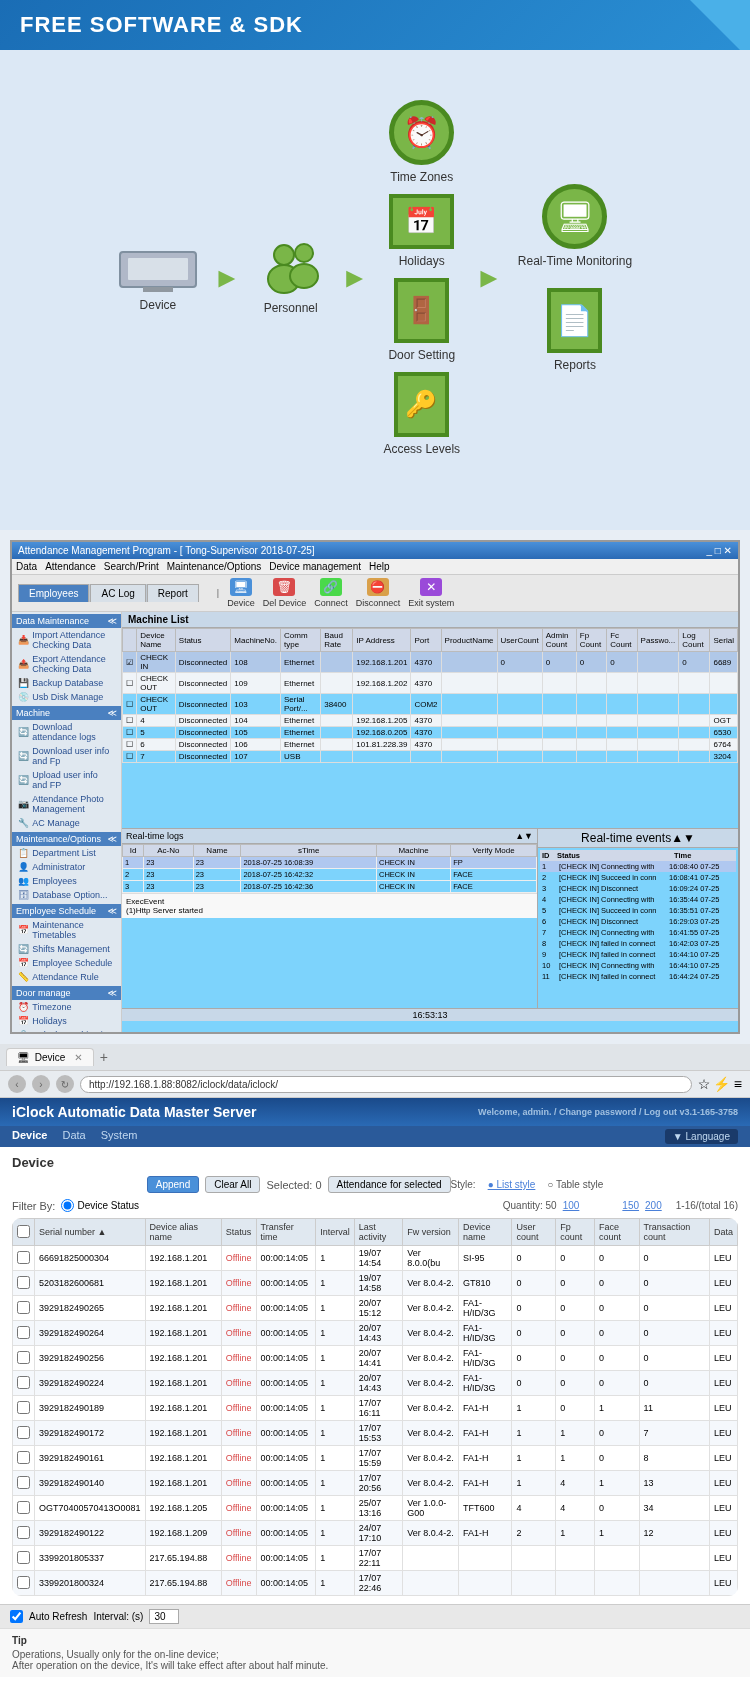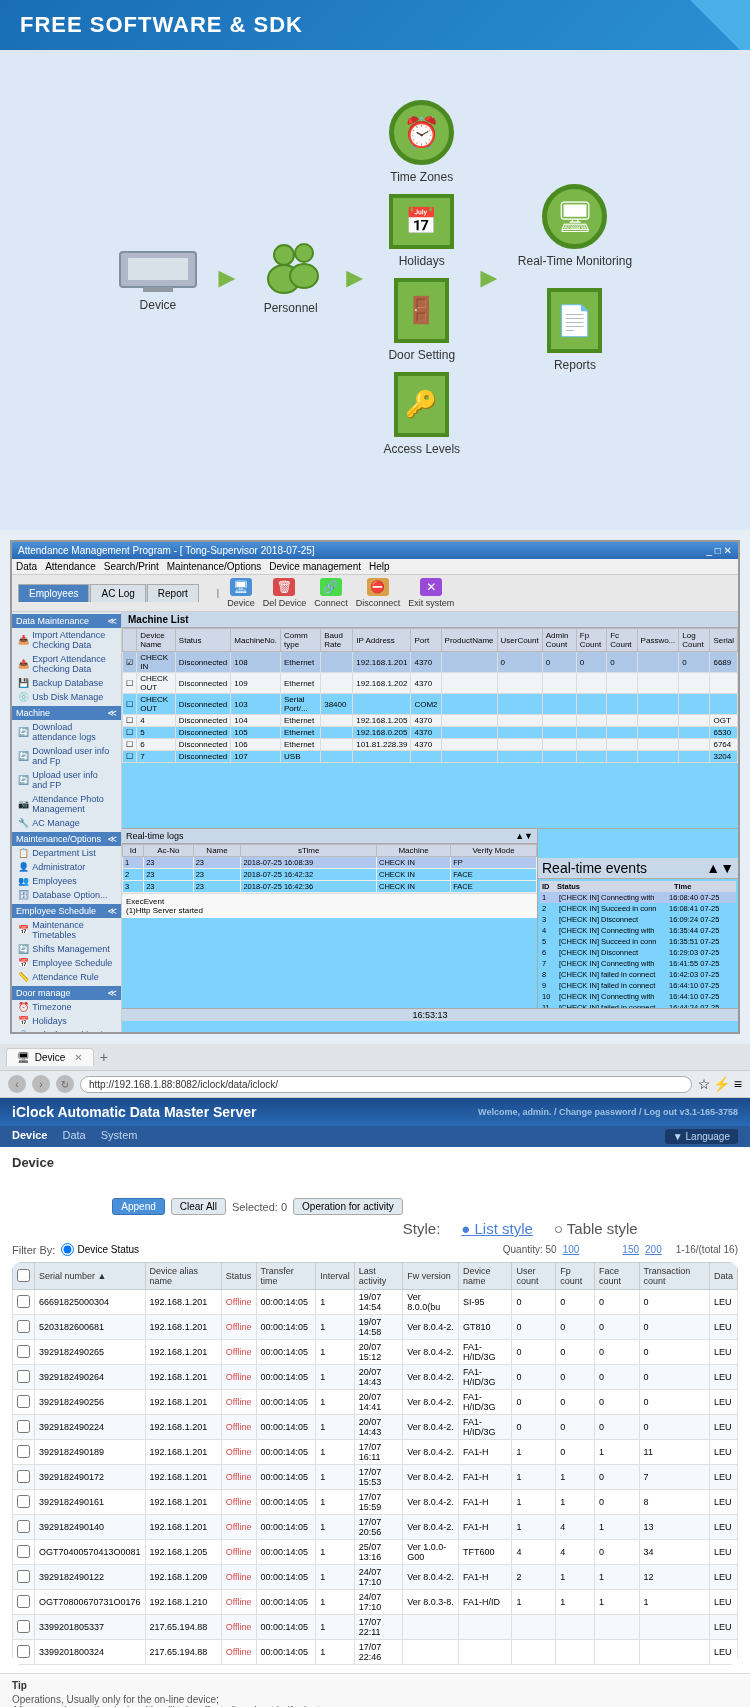--- a/index.html
+++ b/index.html
@@ -212,25 +212,24 @@
     .att-log-table tr.selected { background: #b0c8f0; }
 
     .att-event-panel {
       width: 200px;
       font-size: 8px;
     }
 
     .att-event-header {
       background: #c8d8e8;
       padding: 2px 4px;
-      font-size: 14px;
+      font-size: 12px;
       border-bottom: 1px solid #aaa;
       display: flex;
-      justify-content: space-between;
-      margin-top: 29px;
+      justify-content: center;
     }
 
     .att-event-list {
       font-size: 7.5px;
       padding: 2px;
       overflow: hidden;
     }
 
     .att-event-item {
       padding: 1px 2px;
@@ -350,25 +349,24 @@
       border: 1px solid #aaa;
       border-radius: 3px;
       padding: 2px 8px;
       font-size: 10px;
       cursor: pointer;
     }
 
     .tb-btn.append { background: #4a90d9; color: white; border-color: #3a70b9; }
 
     .device-toolbar-right {
-      font-size: 15px;
+      font-size: 10px;
       color: #555;
       display: flex;
-      gap: 21px;
-      margin-top: 44px;
+      gap: 12px;
     }
 
     .filter-row {
       display: flex;
       align-items: center;
       gap: 6px;
       margin-bottom: 6px;
       font-size: 11px;
     }
 
@@ -1103,21 +1101,21 @@
     </div>
 
     <div class="iclock-content">
       <div class="device-title">Device</div>
 
       <div class="device-toolbar">
         <div class="device-toolbar-left">
           <button class="tb-btn append">Append</button>
           <button class="tb-btn">Clear All</button>
           <span style="color:#555;">Selected: 0</span>
-          <button class="tb-btn">Operation for activity</button>
+          <button class="tb-btn">Attendance for selected</button>
         </div>
         <div class="device-toolbar-right">
           <span>Style:</span>
           <span style="color:#4a80d9; text-decoration:underline;">● List style</span>
           <span style="color:#555;">○ Table style</span>
         </div>
       </div>
 
       <div class="filter-row">
         <span class="filter-label">Filter By:</span>
@@ -1340,36 +1338,20 @@
               <td>Ver 8.0.4-2.</td>
               <td>FA1-H</td>
               <td>2</td>
               <td>1</td>
               <td>1</td>
               <td>12</td>
               <td>LEU</td>
             </tr>
             <tr>
               <td><input type="checkbox" style=""></td>
-              <td>OGT70800670731O0176</td>
-              <td>192.168.1.210</td>
-              <td class="status-offline">Offline</td>
-              <td>00:00:14:05</td>
-              <td>1</td>
-              <td>24/07 17:10</td>
-              <td>Ver 8.0.3-8.</td>
-              <td>FA1-H/ID</td>
-              <td>1</td>
-              <td>1</td>
-              <td>1</td>
-              <td>1</td>
-              <td>LEU</td>
-            </tr>
-            <tr>
-              <td><input type="checkbox" style=""></td>
               <td>3399201805337</td>
               <td>217.65.194.88</td>
               <td class="status-offline">Offline</td>
               <td>00:00:14:05</td>
               <td>1</td>
               <td>17/07 22:11</td>
               <td></td>
               <td></td>
               <td></td>
               <td></td>
@@ -1391,19 +1373,25 @@
               <td></td>
               <td></td>
               <td></td>
               <td>LEU</td>
             </tr>
           </tbody>
         </table>
       </div>
     </div>
 
+    <div class="auto-refresh-bar">
+      <input type="checkbox" checked="" style="">
+      <span>Auto Refresh</span>
+      <span>Interval: (s)</span>
+      <input type="text" value="30" class="interval-input" style="">
+    </div>
 
     <div class="tip-section">
       <div class="tip-title">Tip</div>
       <div>Operations, Usually only for the on-line device;<br>After operation on the device, It's will take effect after about half minute.</div>
     </div>
   </div>
 </div>
 
 </body></html>

